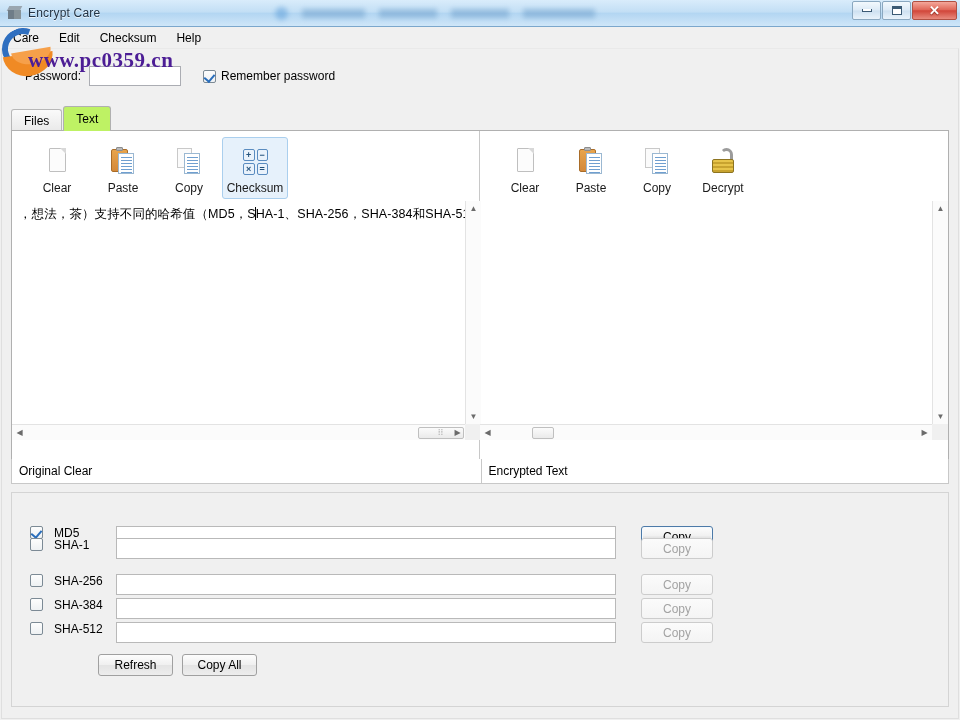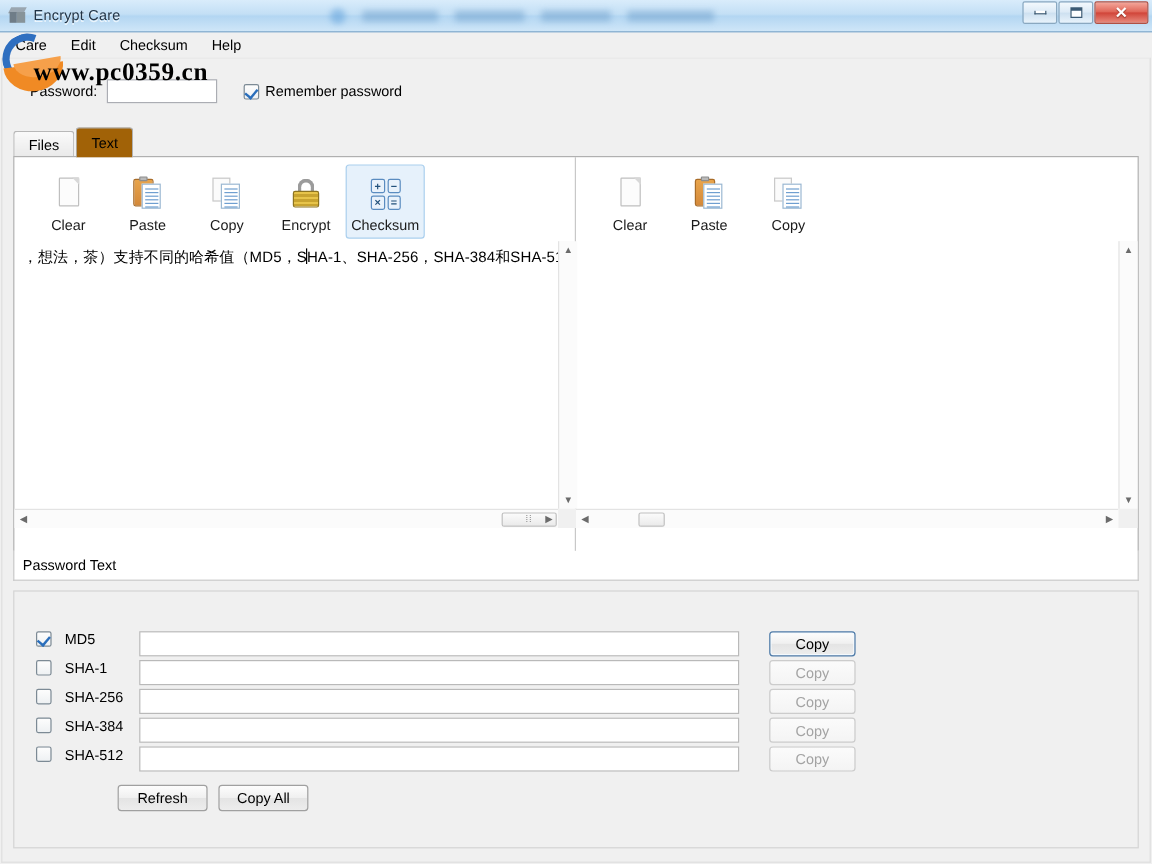--- a/index.html
+++ b/index.html
@@ -127,21 +127,21 @@
   }
   .tab {
     height: 22px; padding: 0 12px; font-size: 12px; color:#000;
     display: flex; align-items: center;
     border: 1px solid #b8b8b8; border-bottom: none;
     border-radius: 3px 3px 0 0;
     background: linear-gradient(to bottom,#fafafa,#e9e9e9);
     margin-right: 1px;
   }
   .tab.active {
-    height: 25px; background: #a16207; border-color:#b0b0b0;
+    height: 25px; background: #bef264; border-color:#b0b0b0;
     position: relative; z-index: 3; margin-top: 37px;
   }
   .tabcontent {
     position: absolute; left: 11px; top: 130px;
     width: 938px; height: 350px;
     background: #fff; border: 1px solid #b0b0b0;
     display: flex;
   }
   .halfpane { width: 469px; height: 348px; position: relative; }
   .halfpane.left { border-right: 1px solid #c8c8c8; }
@@ -298,21 +298,21 @@
   .wm { position:absolute; pointer-events:none; }
   .wm-cn {
     left: 36px; top: 16px;
     font-family: "DejaVu Sans", sans-serif;
     font-size: 30px; font-weight: bold; color: #2f6fc0;
     letter-spacing: 1px; text-shadow: 0 1px 1px rgba(255,255,255,.6);
   }
   .wm-url {
     left: 28px; top: 48px;
     font-family: "Liberation Serif", serif;
-    font-size: 21px; font-weight: bold; color: #000000;
+    font-size: 21px; font-weight: bold; color: #4c1d95;
     letter-spacing: .5px;
   }
   .wm-logo { left: 0px; top: 28px; width: 58px; height: 52px; }
   .wm-logo .ring {
     position:absolute; left:2px; top:0px; width:42px; height:42px;
     border: 6px solid #2f6fc0; border-radius:50%;
     border-right-color: transparent; transform: rotate(-25deg);
   }
   .wm-logo .swoosh {
     position:absolute; left:4px; top:26px; width:50px; height:22px;
@@ -426,27 +426,20 @@
                   <i></i>
                   <i></i>
                   <i></i>
                   <i></i>
                 </div>
               </div>
           </div>
           <div class="tlabel">Copy</div>
         </div>
 
-        <div class="tbtn">
-          <div class="ico">
-            <div class="ic-lock-shackle"></div>
-              <div class="ic-lock-body"></div>
-          </div>
-          <div class="tlabel">Encrypt</div>
-        </div>
 
         <div class="tbtn selected">
           <div class="ico">
             <div class="ic-calc">
               <span>+</span>
               <span>−</span>
               <span>×</span>
               <span>=</span>
             </div>
           </div>
@@ -507,53 +500,61 @@
                   <i></i>
                   <i></i>
                   <i></i>
                   <i></i>
                 </div>
               </div>
           </div>
           <div class="tlabel">Copy</div>
         </div>
 
+        <div class="tbtn">
+          <div class="ico">
+            <div class="ic-lock-shackle open"></div>
+              <div class="ic-lock-body"></div>
+          </div>
+          <div class="tlabel">Decrypt</div>
+        </div>
       </div>
 
       <div class="taWrap right">
         <div class="vsb">
           <div class="sb-arrow a-up">▲</div>
           <div class="sb-arrow a-dn">▼</div>
         </div>
         <div class="hsb">
           <div class="sb-arrow a-lf">◀</div>
           <div class="hthumb" style="left:52px;width:22px"></div>
           <div class="sb-arrow a-rt">▶</div>
         </div>
         <div class="corner-box"></div>
       </div>
     </div>
   </div>
 
   <div class="lblrow">
-    <div class="lblcell">Password Text</div>
+    <div class="lblcell">Original Clear</div>
+    <div class="lblcell r">Encrypted Text</div>
   </div>
 
   <div class="hashpanel">
 
     <div class="hashrow" style="top:8px">
       <span class="wincb checked cb"></span>
       <span class="hlabel" style="margin-left:6px">MD5</span>
       <input class="hashfield" style="">
       <div class="winbtn2 default" style="width:72px;margin-left:25px">
         <span>Copy</span>
       </div>
     </div>
 
-    <div class="hashrow" style="top:32px">
+    <div class="hashrow" style="top:20px">
       <span class="wincb cb"></span>
       <span class="hlabel" style="margin-left:6px">SHA-1</span>
       <input class="hashfield" style="">
       <div class="winbtn2 disabled" style="width:72px;margin-left:25px">
         <span>Copy</span>
       </div>
     </div>
 
     <div class="hashrow" style="top:56px">
       <span class="wincb cb"></span>

